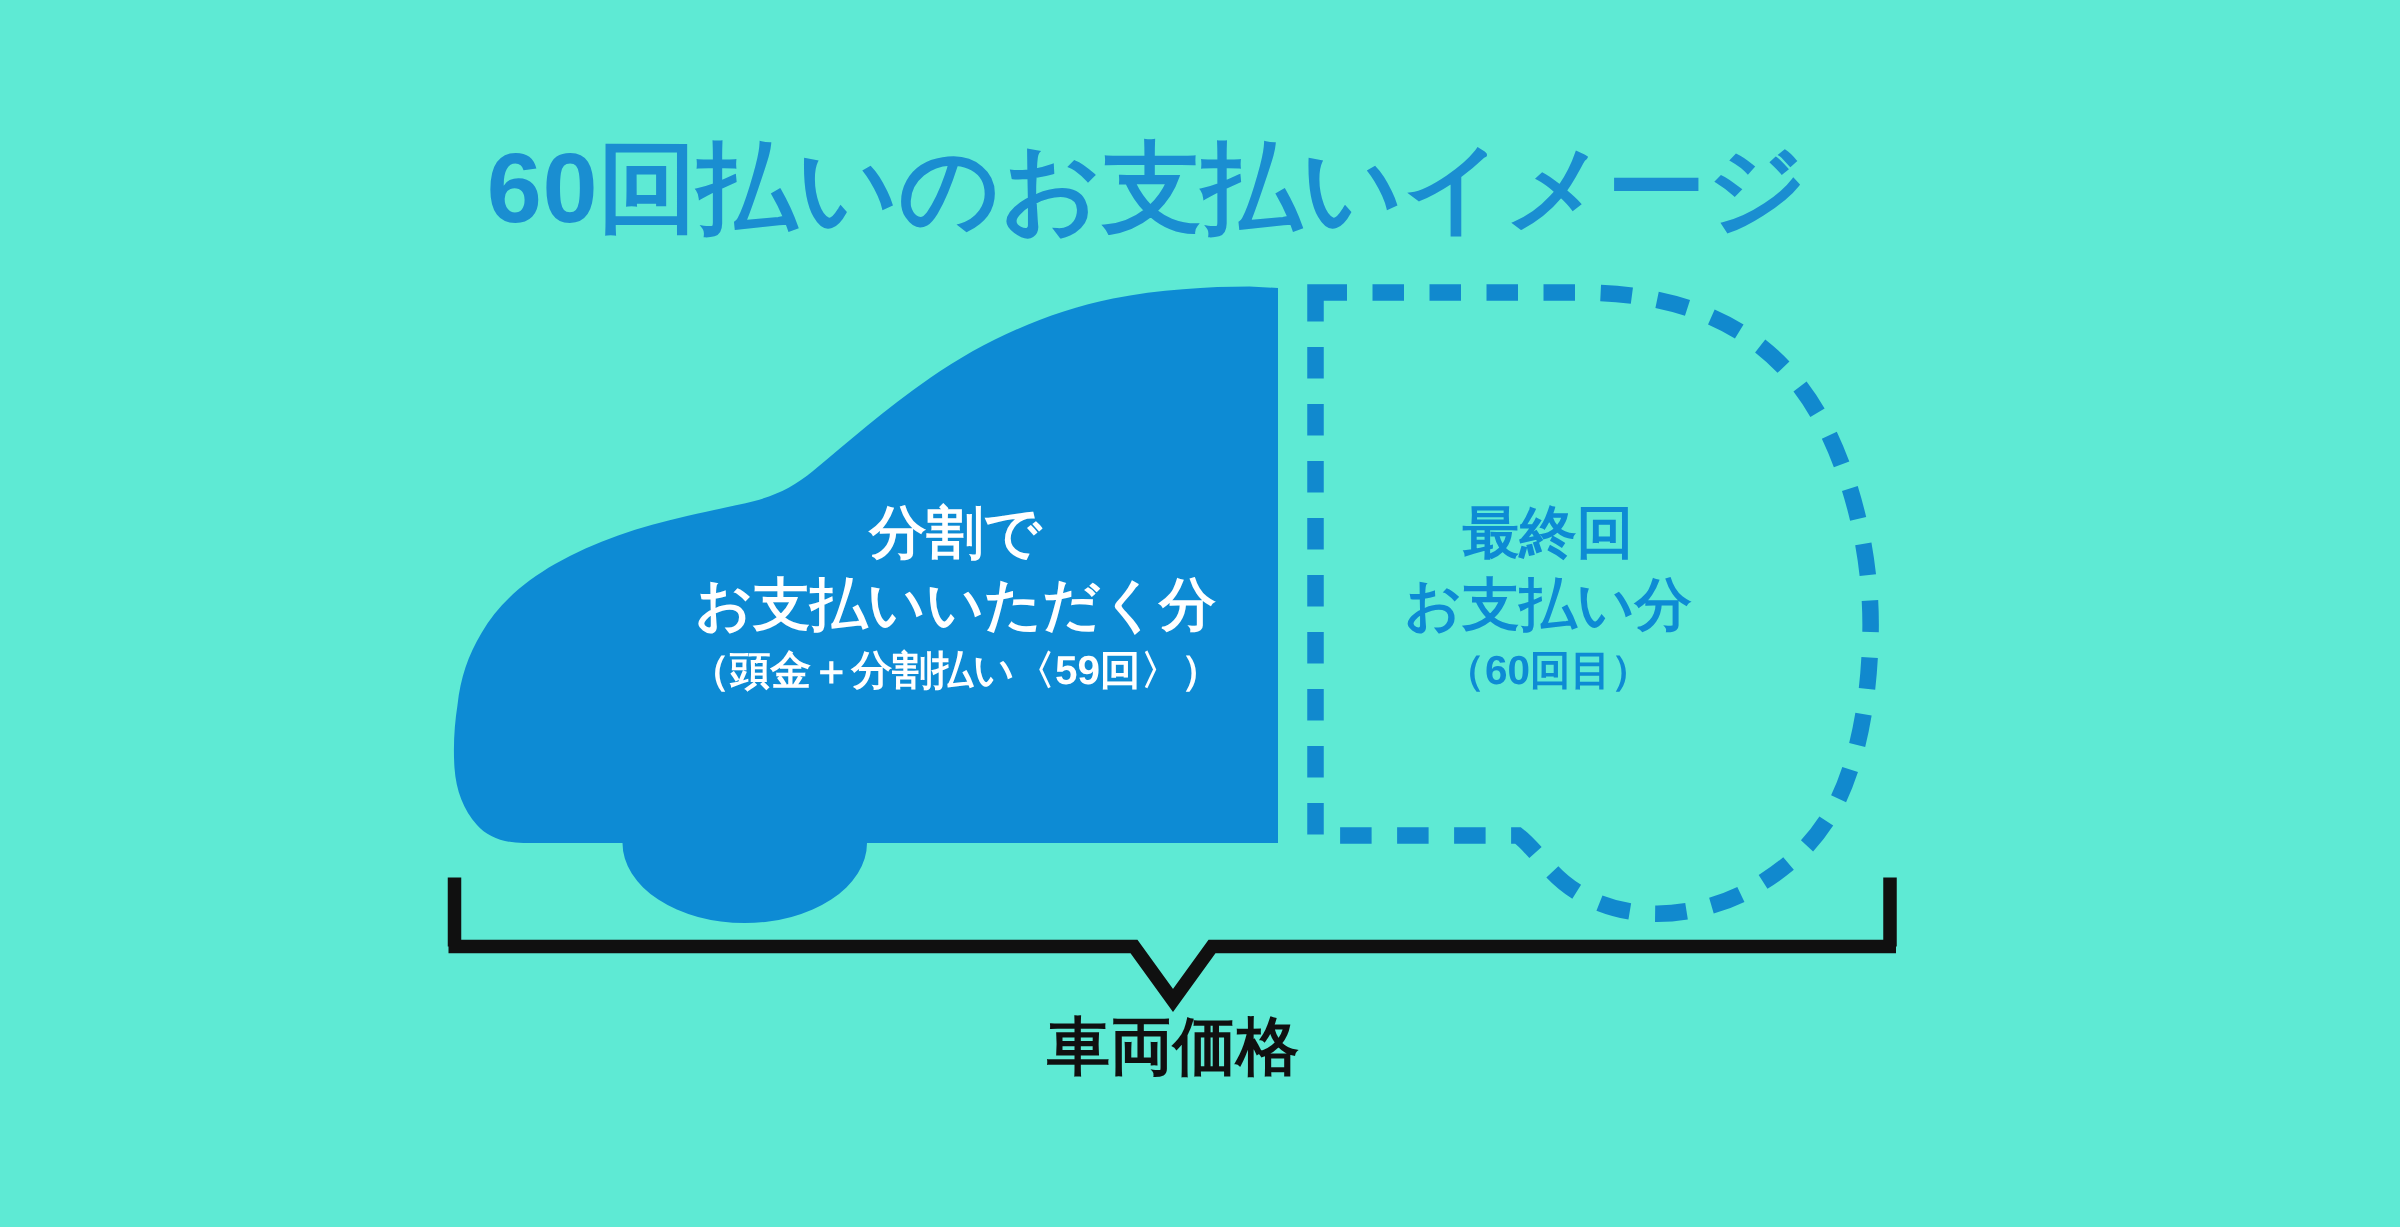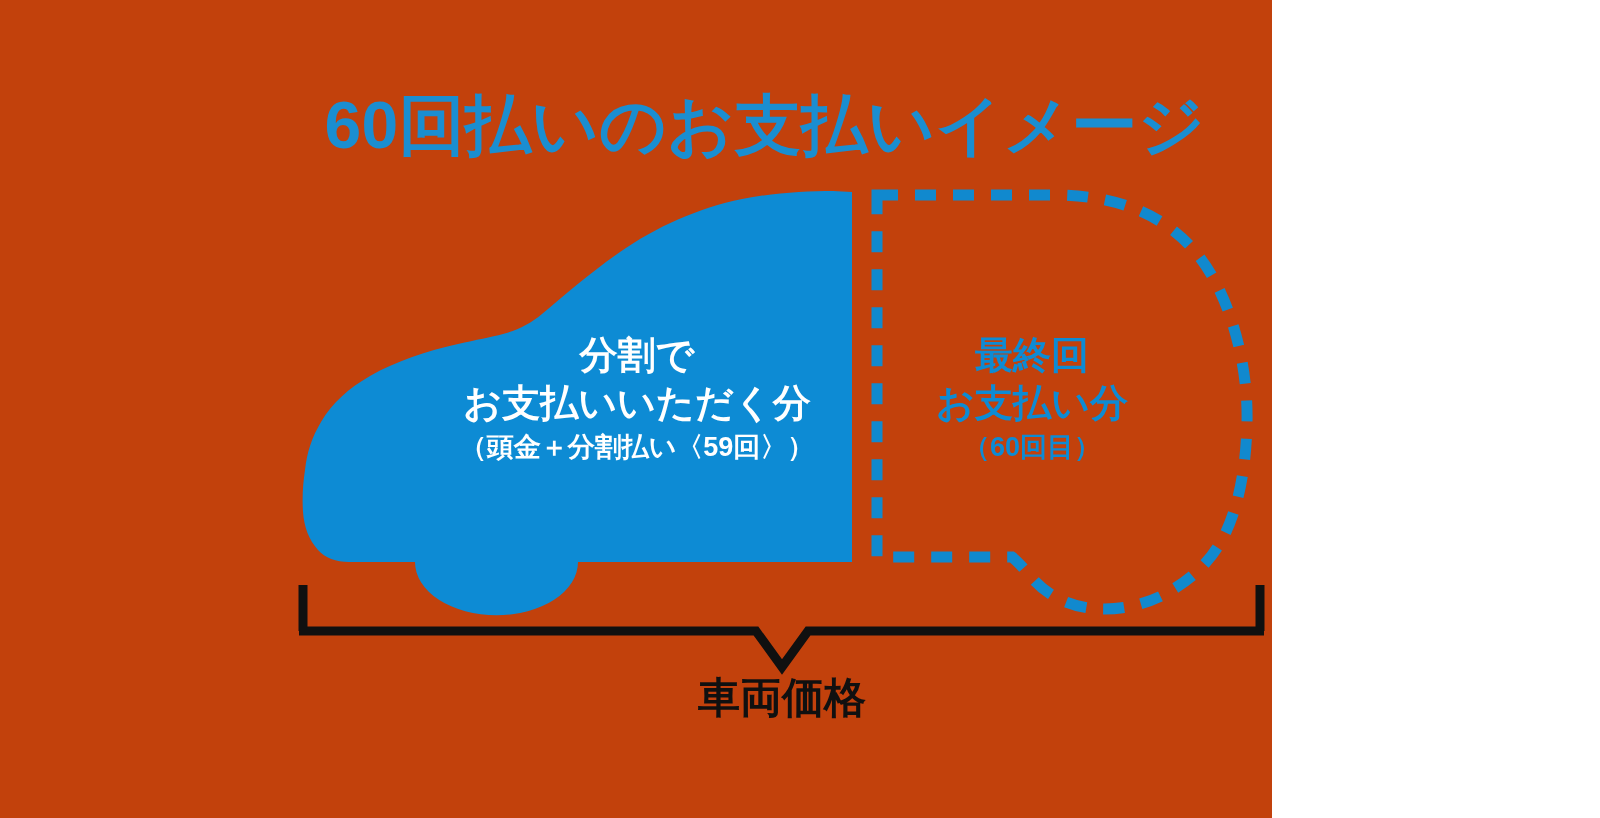--- a/index.html
+++ b/index.html
@@ -6,23 +6,23 @@
   html, body {
     margin: 0;
     padding: 0;
     background: #ffffff;
   }
   body {
     font-family: "Liberation Sans", "DejaVu Sans", sans-serif;
   }
   #stage {
     position: relative;
-    width: 1272px;
+    width: 1600px;
     height: 818px;
-    background: #c2410c;
+    background: #5eead4;
     overflow: hidden;
   }
   #diagram-svg {
     position: absolute;
     left: 0;
     top: 0;
     width: 1600px;
     height: 818px;
     display: block;
   }

